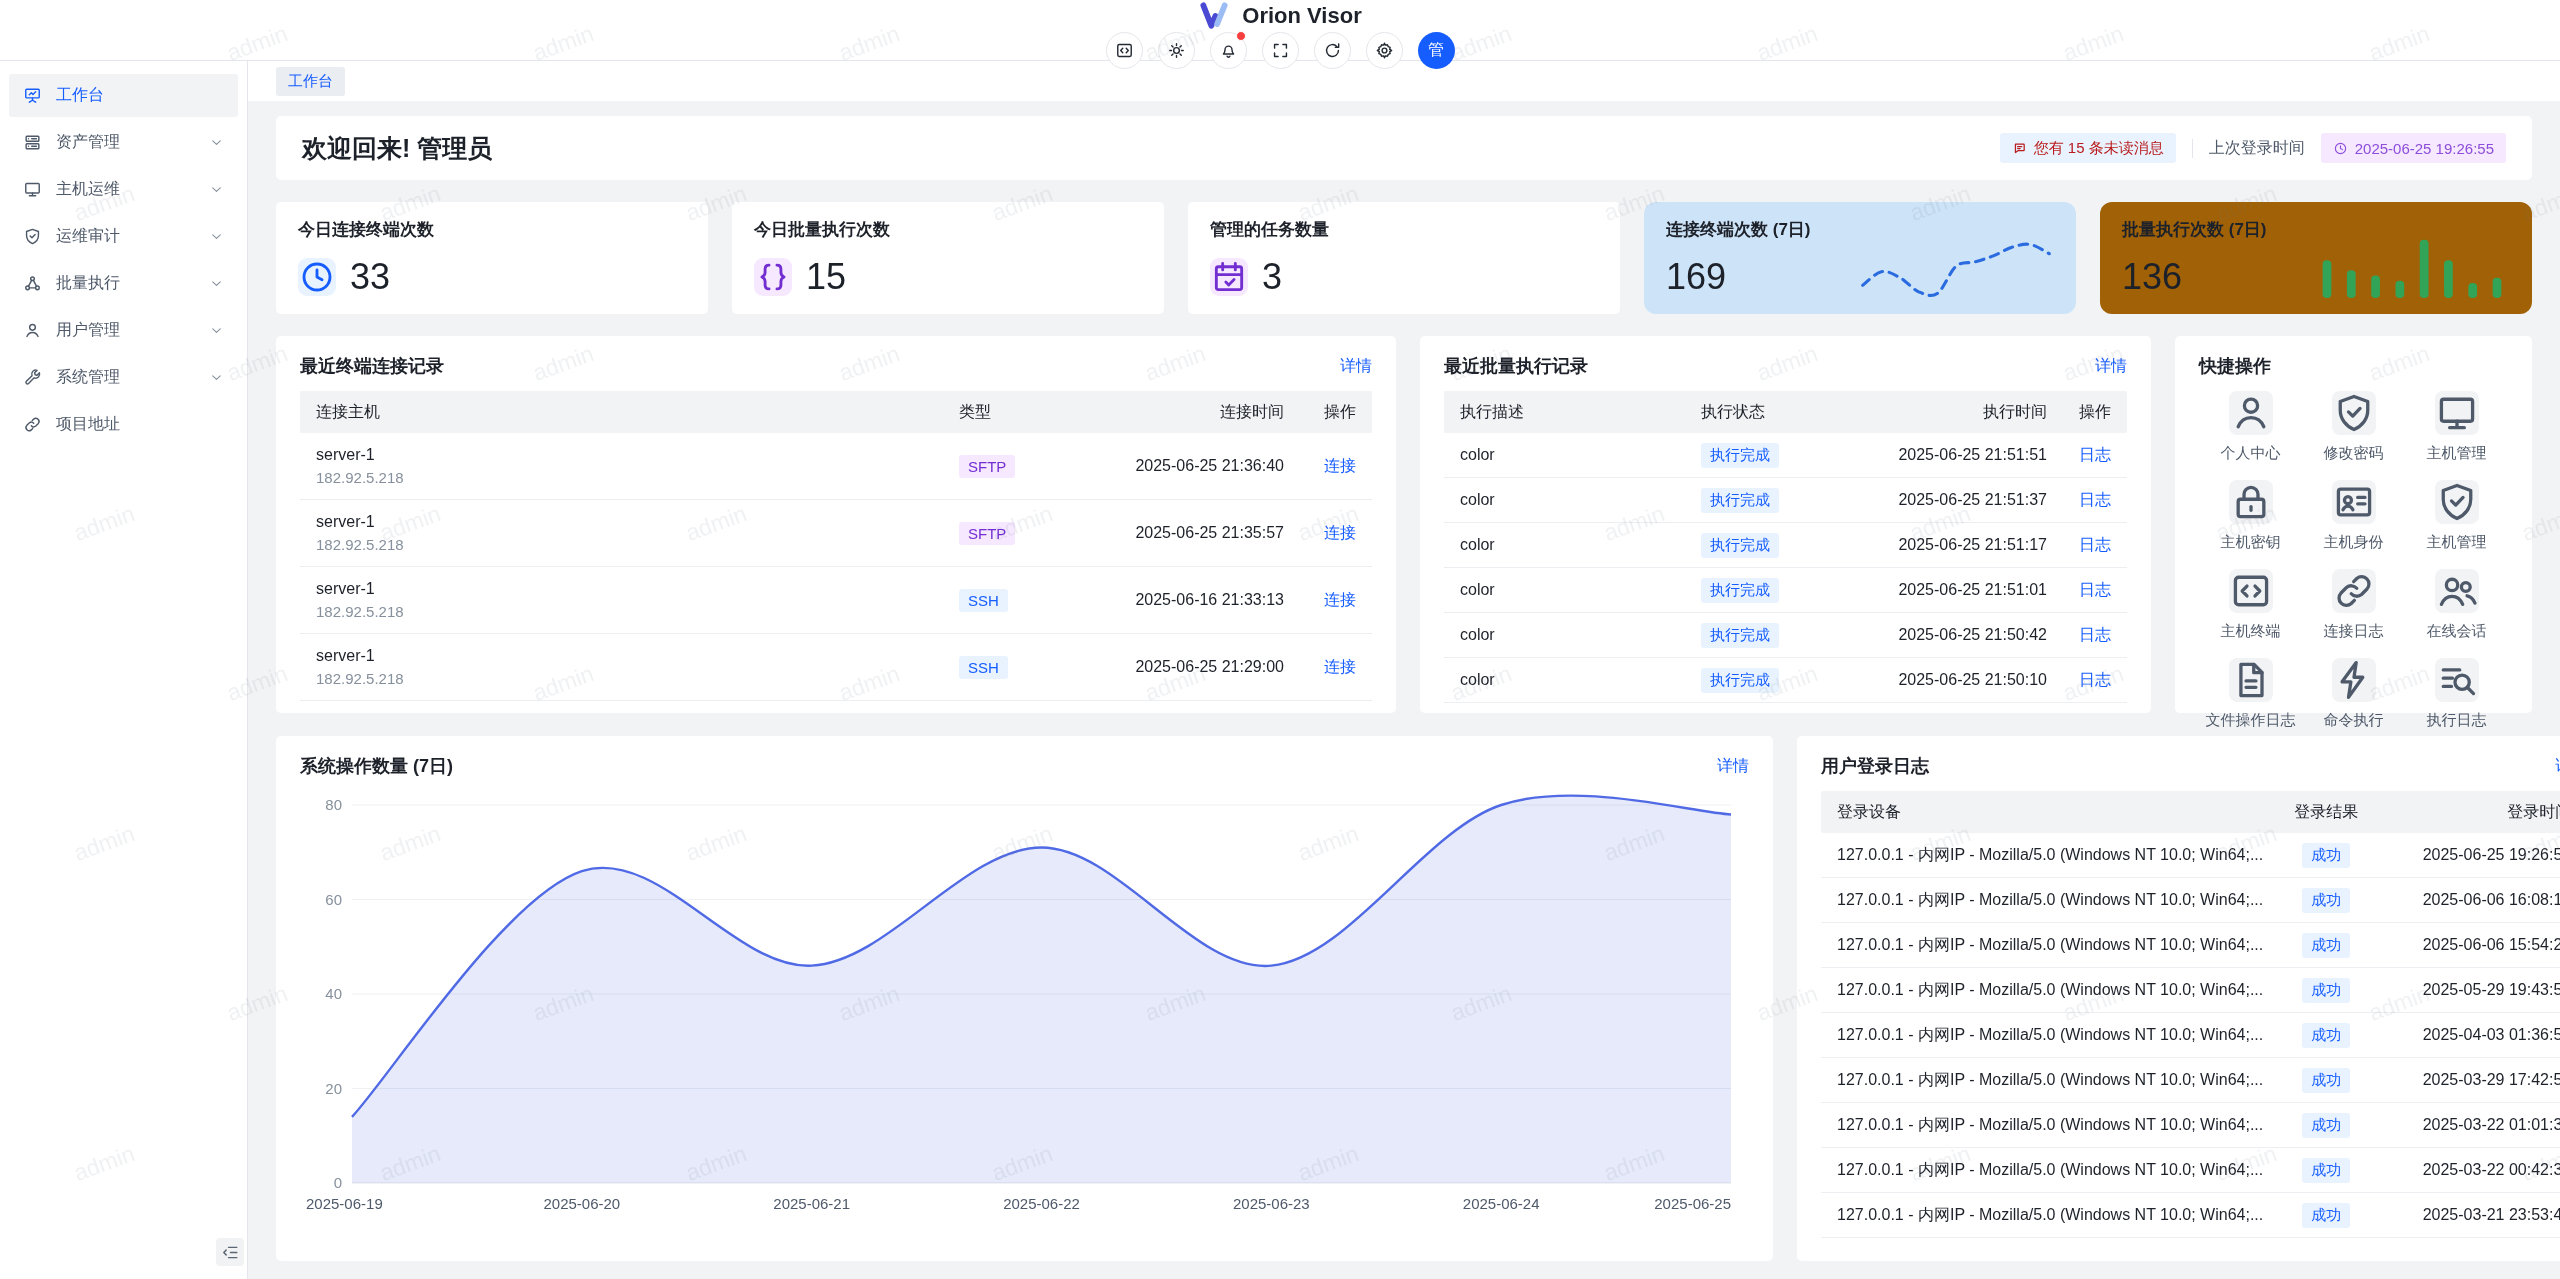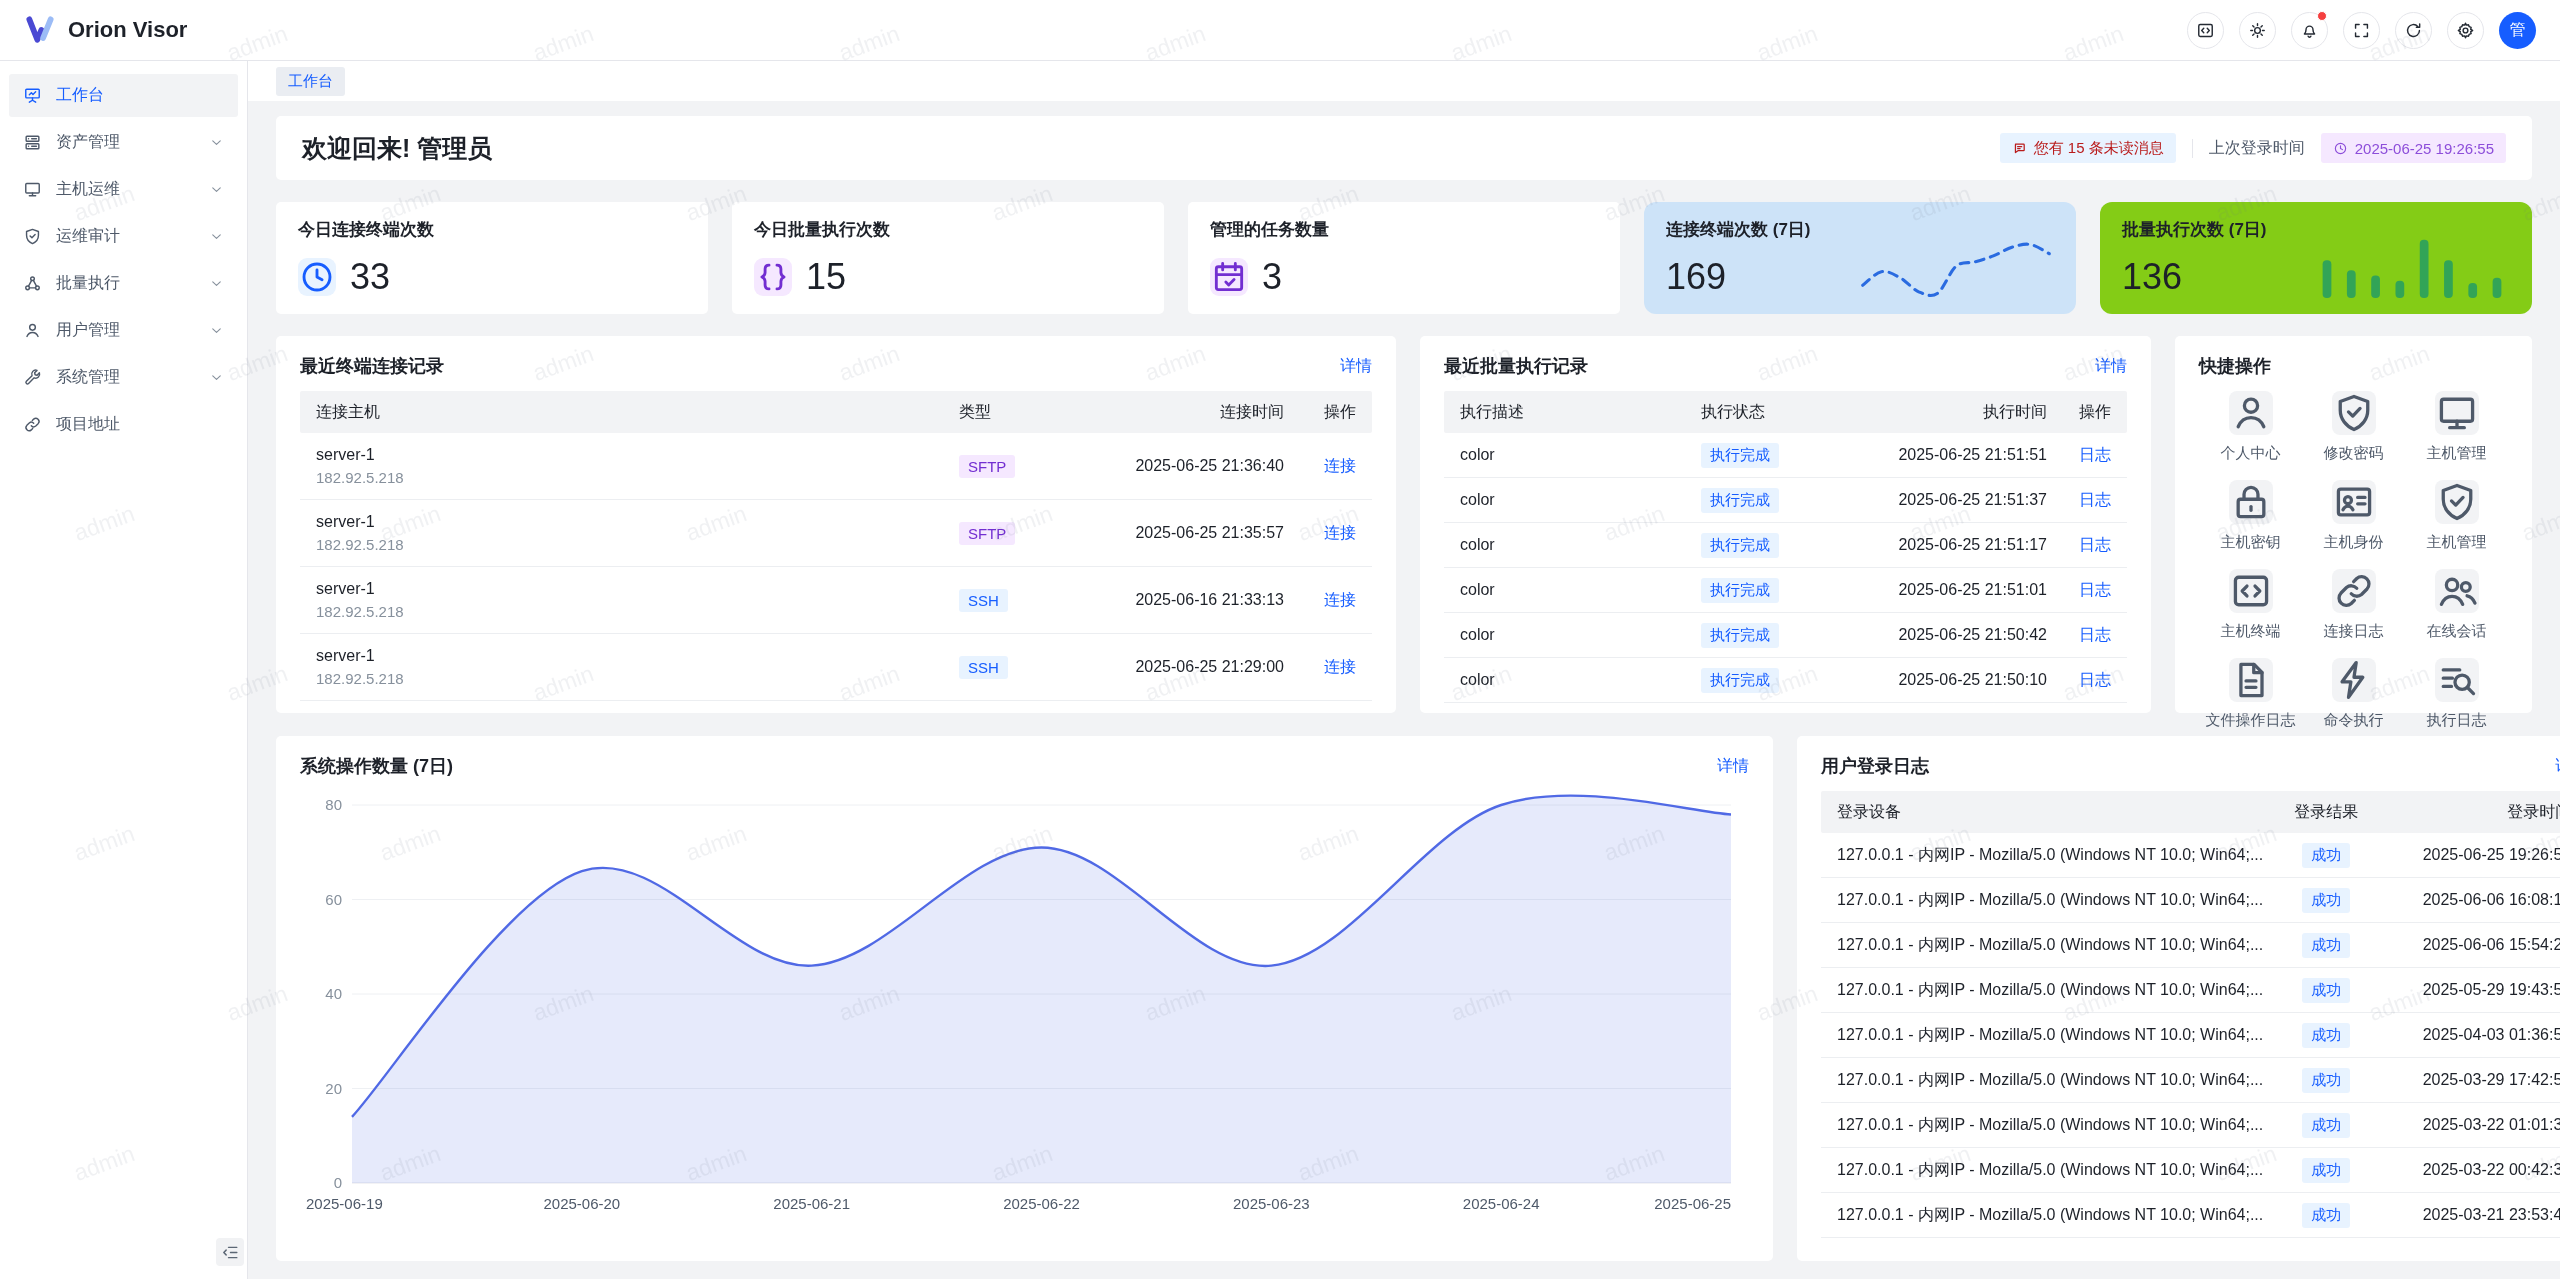--- a/index.html
+++ b/index.html
@@ -2,21 +2,21 @@
 <html><head>
 <meta charset="utf-8">
 <style>
   * { box-sizing: border-box; margin: 0; padding: 0; }
   html,body { width:2560px; height:1279px; overflow:hidden; }
   body { background:#f2f3f5; font-family:"Liberation Sans","DejaVu Sans",sans-serif; color:#1d2129; }
   svg { display:block; }
   .ico { fill:none; stroke:currentColor; stroke-width:1.8; stroke-linecap:round; stroke-linejoin:round; }
 
   
-  .header { position:fixed; top:0; left:0; right:0; height:61px; background:#fff; border-bottom:1px solid #e5e6eb; display:flex; align-items:center; justify-content:space-between; padding:0 24px; z-index:20; }
+  .header { position:fixed; top:0; left:0; right:0; height:61px; background:#fff; border-bottom:1px solid #e5e6eb; display:flex; align-items:center; justify-content:space-between; padding:0 24px; z-index:20;flex-direction:column; }
   .logo-area { display:flex; align-items:center; gap:12px; }
   .logo-title { font-size:22px; font-weight:700; color:#1d2129; }
   .header-actions { display:flex; align-items:center; gap:15px; }
   .hbtn { width:37px; height:37px; border-radius:50%; border:1px solid #e5e6eb; background:#fff; display:flex; align-items:center; justify-content:center; color:#242a33; position:relative; cursor:pointer; }
   .hbtn svg { width:19px; height:19px; }
   .hdot { position:absolute; top:-2px; right:0px; width:10px; height:10px; border-radius:50%; background:#f53f3f; border:1.5px solid #fff; }
   .avatar { width:37px; height:37px; border-radius:50%; background:#165dff; color:#fff; display:flex; align-items:center; justify-content:center; font-size:16px; cursor:pointer; }
 
   
   .sidebar { position:fixed; top:61px; left:0; bottom:0; width:248px; background:#fff; border-right:1px solid #e5e6eb; padding-top:9px; z-index:10; }
@@ -51,21 +51,21 @@
   .stat-label { font-size:17px; font-weight:600; }
   .stat-value-row { display:flex; align-items:center; gap:14px; }
   .stat-icon { width:38px; height:38px; border-radius:9px; display:flex; align-items:center; justify-content:center; }
   .stat-icon svg { width:21px; height:21px; }
   .ic-blue  { background:#e8f3ff; color:#165dff; }
   .ic-purple{ background:#f5e8ff; color:#722ed1; }
   .ic-teal  { background:#ddf7ef; color:#13bfa2; }
   .stat-value { font-size:36px; font-weight:500; }
   .spark-card { flex:1; border-radius:12px; padding:16px 22px; display:flex; flex-direction:column; justify-content:space-between; position:relative; }
   .spark-card.blue  { background:#cde3f8; }
-  .spark-card.green { background:#84cc16; }
+  .spark-card.green { background:#a16207; }
   .spark-vis { position:absolute; right:20px; top:32px; width:200px; height:68px; }
 
   .mid-row { display:flex; gap:24px; height:377px; margin-bottom:23px; }
   .panel { padding:18px 24px; }
   .panel-head { display:flex; align-items:center; justify-content:space-between; margin-bottom:13px; }
   .panel-title { font-size:18px; font-weight:700; }
   .detail-link { font-size:16px; color:#165dff; cursor:pointer; }
 
   .terminal-panel { width:1120px; }
   .batch-panel { width:731px; }

